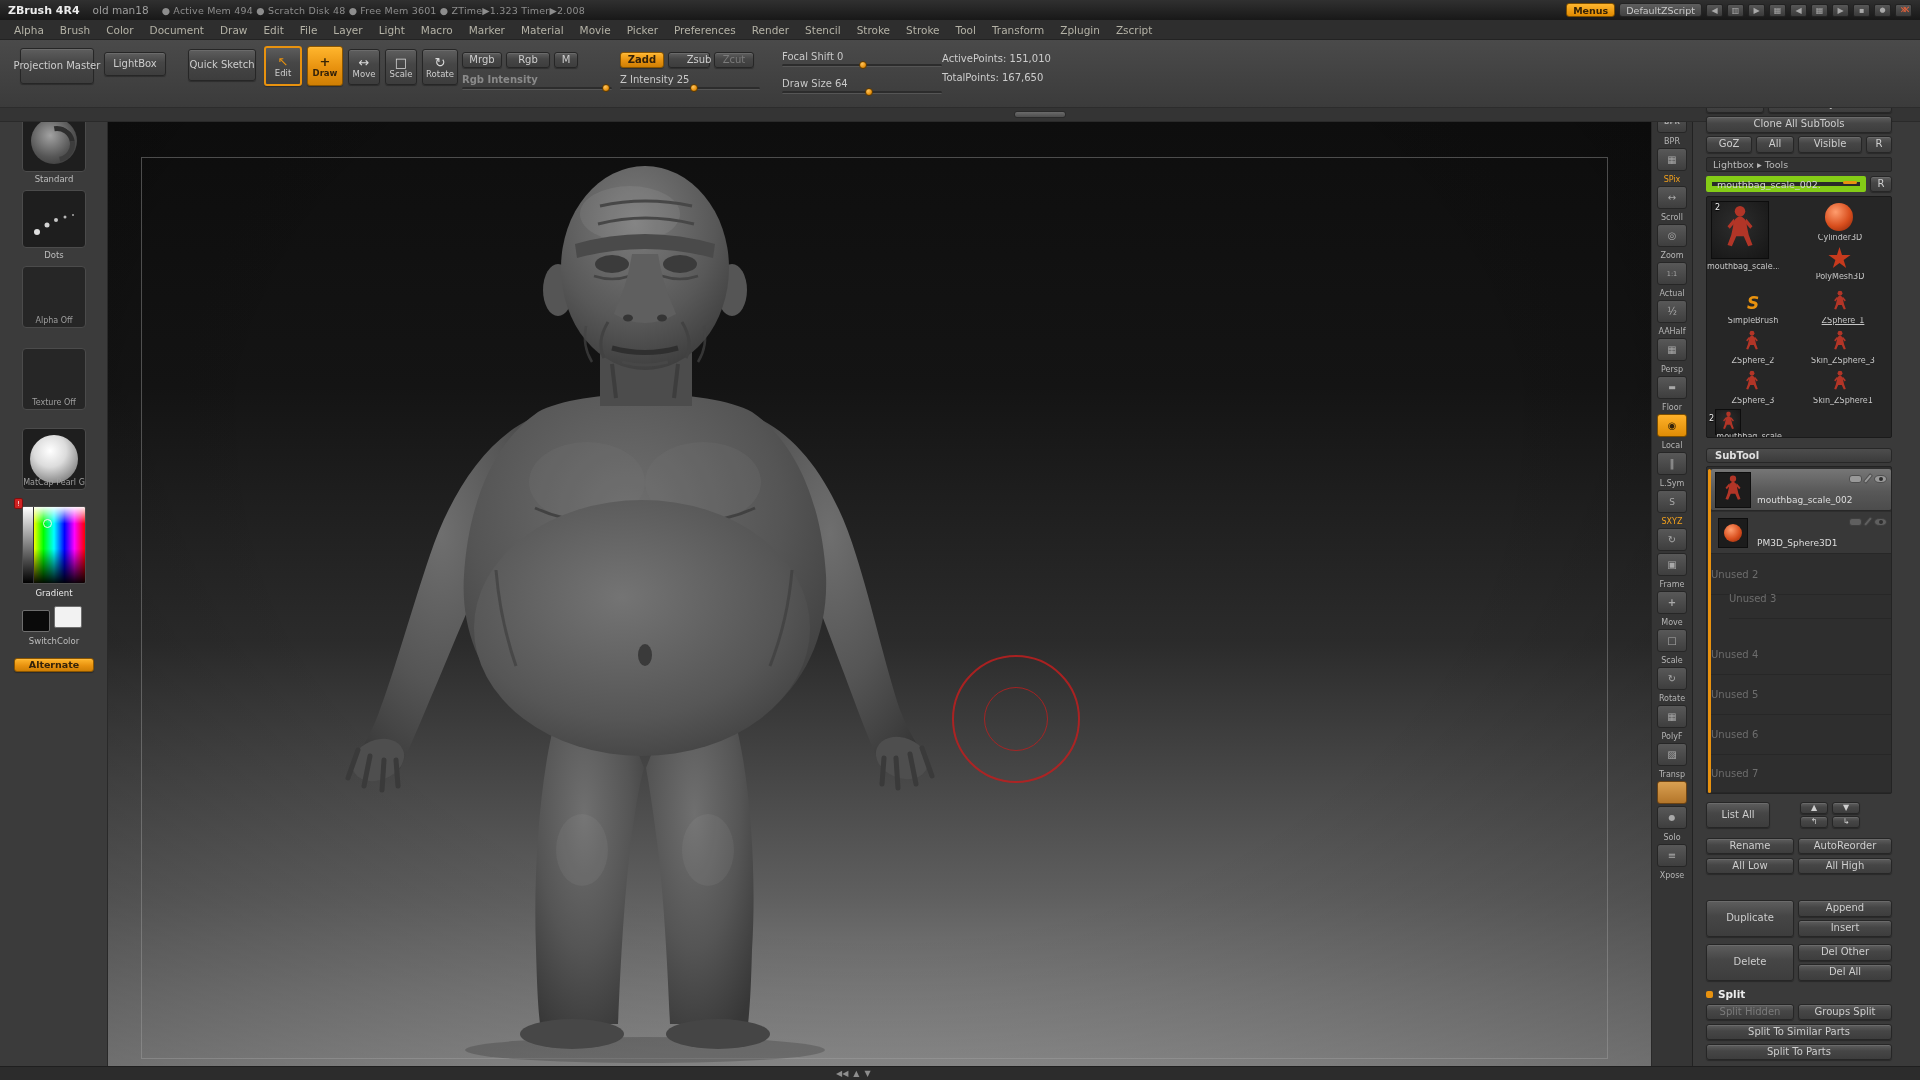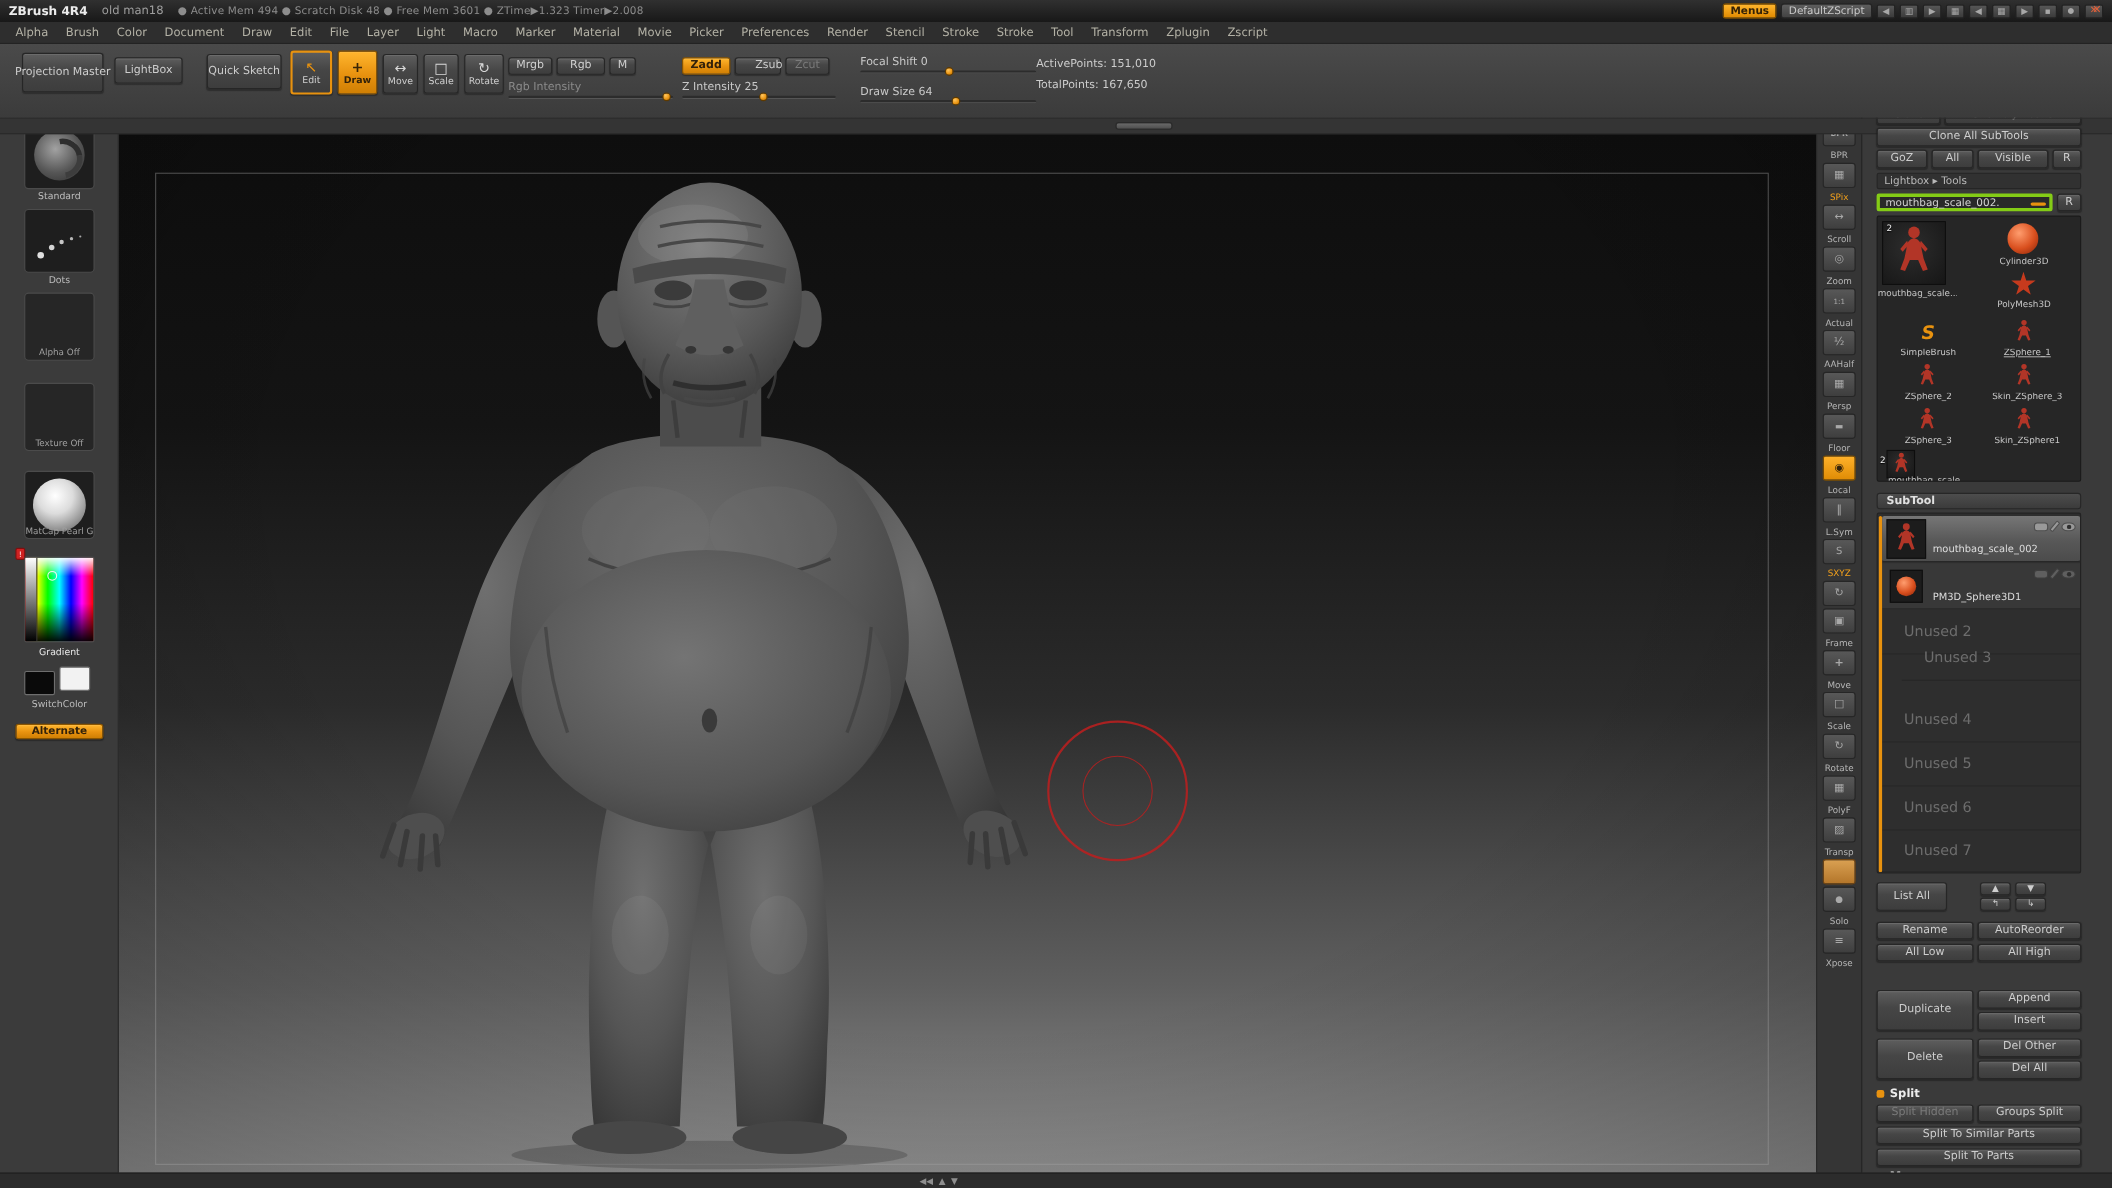--- a/index.html
+++ b/index.html
@@ -31,21 +31,21 @@
 
 .shelf{position:absolute;left:0;top:40px;width:1920px;height:68px;background:linear-gradient(#4a4a4a,#3b3b3b);border-bottom:1px solid #2c2c2c;z-index:7;}
 .shelf-sub{position:absolute;left:0;top:108px;width:1920px;height:14px;background:#343434;border-bottom:1px solid #2a2a2a;z-index:6;}
 .hscroll{position:absolute;left:1014px;top:3px;width:52px;height:7px;border-radius:3px;background:linear-gradient(#6a6a6a,#4e4e4e);border:1px solid #2a2a2a;}
 .tool-ic{flex-direction:column;gap:1px;font-size:8.5px;}
 .tool-ic .glyph{font-size:13px;line-height:13px;color:#d8d8d8;}
 .tool-ic.orange .glyph{color:#3a2606;}
 .edit-active{outline:2px solid #e8920f;outline-offset:-2px;}
 .slider{position:absolute;}
 .slider .s-label{font-size:10px;color:#c9c9c9;white-space:nowrap;}
-.slider .s-label.dim{color:#8a8a8a;}
+.slider .s-label.dim{color:#8a8a8a;font-weight:bold;}
 .slider .s-track{position:relative;margin-top:2px;height:3px;background:#2c2c2c;border-bottom:1px solid #555;border-radius:2px;}
 .slider .s-knob{position:absolute;top:-3px;width:8px;height:8px;border-radius:50%;background:radial-gradient(circle at 35% 30%,#ffc55e,#e8920f 60%,#9c5e02);border:1px solid #5e3a00;}
 .pts{position:absolute;font-size:10px;color:#cdcdcd;white-space:nowrap;}
 
 .left-tray{position:absolute;left:0;top:108px;width:108px;height:958px;background:#3b3b3b;border-right:1px solid #292929;z-index:5;}
 .thumb{position:absolute;left:22px;width:64px;background:#1e1e1e;border:1px solid #4b4b4b;border-radius:4px;display:flex;align-items:center;justify-content:center;}
 .tray-label{position:absolute;left:0;width:108px;text-align:center;font-size:8.5px;color:#bdbdbd;}
 .in-label{position:absolute;left:0;right:0;bottom:2px;text-align:center;font-size:8px;color:#9f9f9f;}
 .swirl{width:46px;height:46px;border-radius:50%;background:radial-gradient(circle at 42% 38%,#a2a2a2,#565656 55%,#2c2c2c);position:relative;}
 .swirl::after{content:"";position:absolute;left:8px;top:8px;width:26px;height:26px;border:5px solid transparent;border-top-color:#2e2e2e;border-right-color:#3d3d3d;border-radius:50%;transform:rotate(35deg);}
@@ -84,21 +84,21 @@
 
 .panel-region{position:absolute;left:1692px;top:20px;width:228px;height:1060px;background:#3a3a3a;border-left:1px solid #222;z-index:5;}
 .panel{position:absolute;left:1706px;top:0;width:190px;height:1080px;z-index:6;}
 .panel-collapse{position:absolute;left:1694px;top:24px;color:#9c9c9c;font-size:12px;z-index:7;}
 .panel-title{position:absolute;left:0;top:24px;font-size:12px;font-weight:bold;color:#e2e2e2;}
 .panel-refresh{position:absolute;left:176px;top:24px;color:#b0b0b0;font-size:12px;}
 .panel-refresh::before{content:"↻";}
 .edge-x{position:absolute;left:1902px;top:4px;color:#e0603a;font-size:10px;z-index:10;}
 .edge-x::before{content:"✕";}
 .flatbar{position:absolute;background:#313131;border:1px solid #252525;border-radius:2px;display:flex;align-items:center;padding:0 6px;color:#b9b9b9;font-size:9.5px;}
-.namefield{position:absolute;background:#292929;border:3px solid #84cc16;border-radius:2px;display:flex;align-items:center;padding:0 5px;color:#d3d3d3;font-size:9.5px;}
+.namefield{position:absolute;background:#292929;border:6px solid #84cc16;border-radius:2px;display:flex;align-items:center;padding:0 5px;color:#d3d3d3;font-size:9.5px;}
 .namefield .odot{position:absolute;right:3px;bottom:2px;width:14px;height:3px;border-radius:2px;background:#e8920f;}
 .sec-h{position:absolute;display:flex;align-items:center;gap:5px;font-size:10.5px;font-weight:bold;color:#ececec;}
 .sec-h::before{content:"";width:7px;height:7px;border-radius:2px;background:#e8920f;}
 .subhdr{position:absolute;background:linear-gradient(#4d4d4d,#3b3b3b);border:1px solid #272727;border-radius:3px;display:flex;align-items:center;padding:0 8px;font-size:10px;font-weight:bold;color:#e0e0e0;}
 
 .thumbsbox{position:absolute;background:#262626;border:1px solid #1a1a1a;border-radius:2px;overflow:hidden;}
 .tb-thumb{position:absolute;background:radial-gradient(circle at 45% 40%,#2d2d2d,#161616);border:1px solid #0d0d0d;display:flex;align-items:center;justify-content:center;}
 .tb-label{position:absolute;text-align:center;font-size(8px);font-size:8px;color:#c6c6c6;line-height:1;white-space:nowrap;overflow:hidden;}
 .badge2{position:absolute;color:#f0f0f0;font-size:8px;text-shadow:0 1px 1px #000;}
 .sphere-red{border-radius:50%;background:radial-gradient(circle at 38% 32%,#ff9d6e,#d94f1e 55%,#832208);}
@@ -106,21 +106,21 @@
 .sbrush::before{content:"S";font-style:italic;font-weight:bold;font-size:17px;color:#e8920f;}
 .fig-red{fill:#b23527;}
 
 .stlist{position:absolute;background:#2e2e2e;border:1px solid #232323;border-radius:2px;overflow:hidden;}
 .st-scroll{position:absolute;left:1px;top:2px;width:3px;height:324px;background:#e8920f;border-radius:2px;z-index:3;}
 .st-item{position:absolute;left:4px;width:180px;border-bottom:1px solid #272727;}
 .st-item.sel{background:linear-gradient(#767676,#585858 55%,#4c4c4c);border-radius:2px;}
 .st-item.row2{background:#383838;}
 .st-thumb{position:absolute;background:#1c1c1c;border:1px solid #0e0e0e;display:flex;align-items:center;justify-content:center;}
 .st-label{position:absolute;font-size:9px;color:#dedede;white-space:nowrap;}
-.st-item.unused{display:flex;align-items:center;padding-left:20px;font-size:13px;color:#6d6d6d;}
+.st-item.unused{display:flex;align-items:center;font-size:10px;color:#6d6d6d;}
 .mi{width:13px;height:8px;border-radius:3px;background:#999;border:1px solid #4f4f4f;display:inline-block;}
 .mi.eye{border-radius:50%/60%;position:relative;}
 .mi.eye::after{content:"";position:absolute;left:4px;top:1.5px;width:4px;height:4px;border-radius:50%;background:#2e2e2e;}
 .mi.pen{width:4px;height:11px;transform:rotate(40deg);border-radius:1px;}
 .mirow{position:absolute;display:flex;gap:4px;align-items:center;}
 .mirow.dim .mi{background:#5f5f5f;border-color:#3e3e3e;}
 
 .bottombar{position:absolute;left:0;top:1066px;width:1920px;height:14px;background:#2c2c2c;border-top:1px solid #1f1f1f;z-index:6;display:flex;align-items:center;}
 .bb-ic{color:#8e8e8e;font-size:8px;margin-right:5px;}
 </style>

